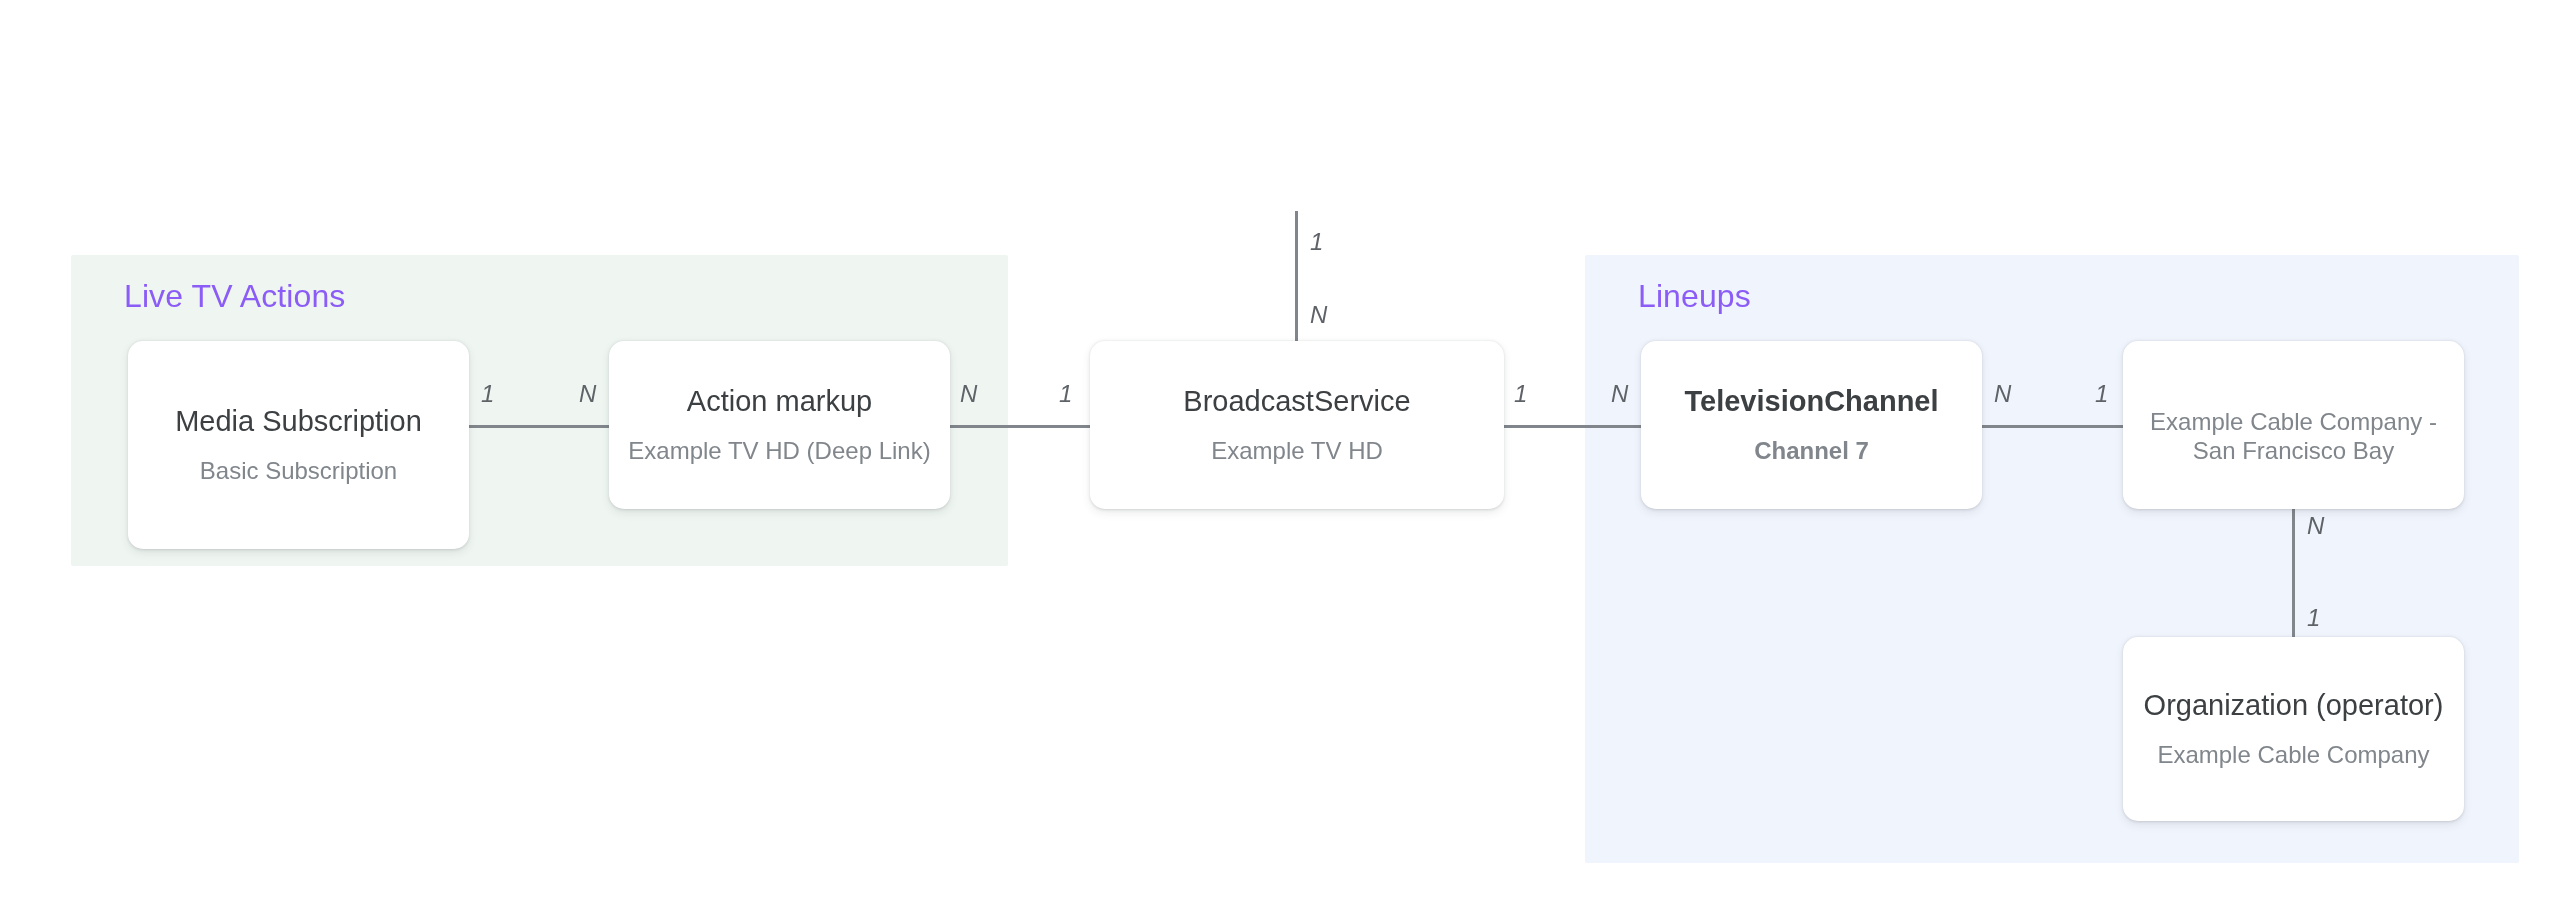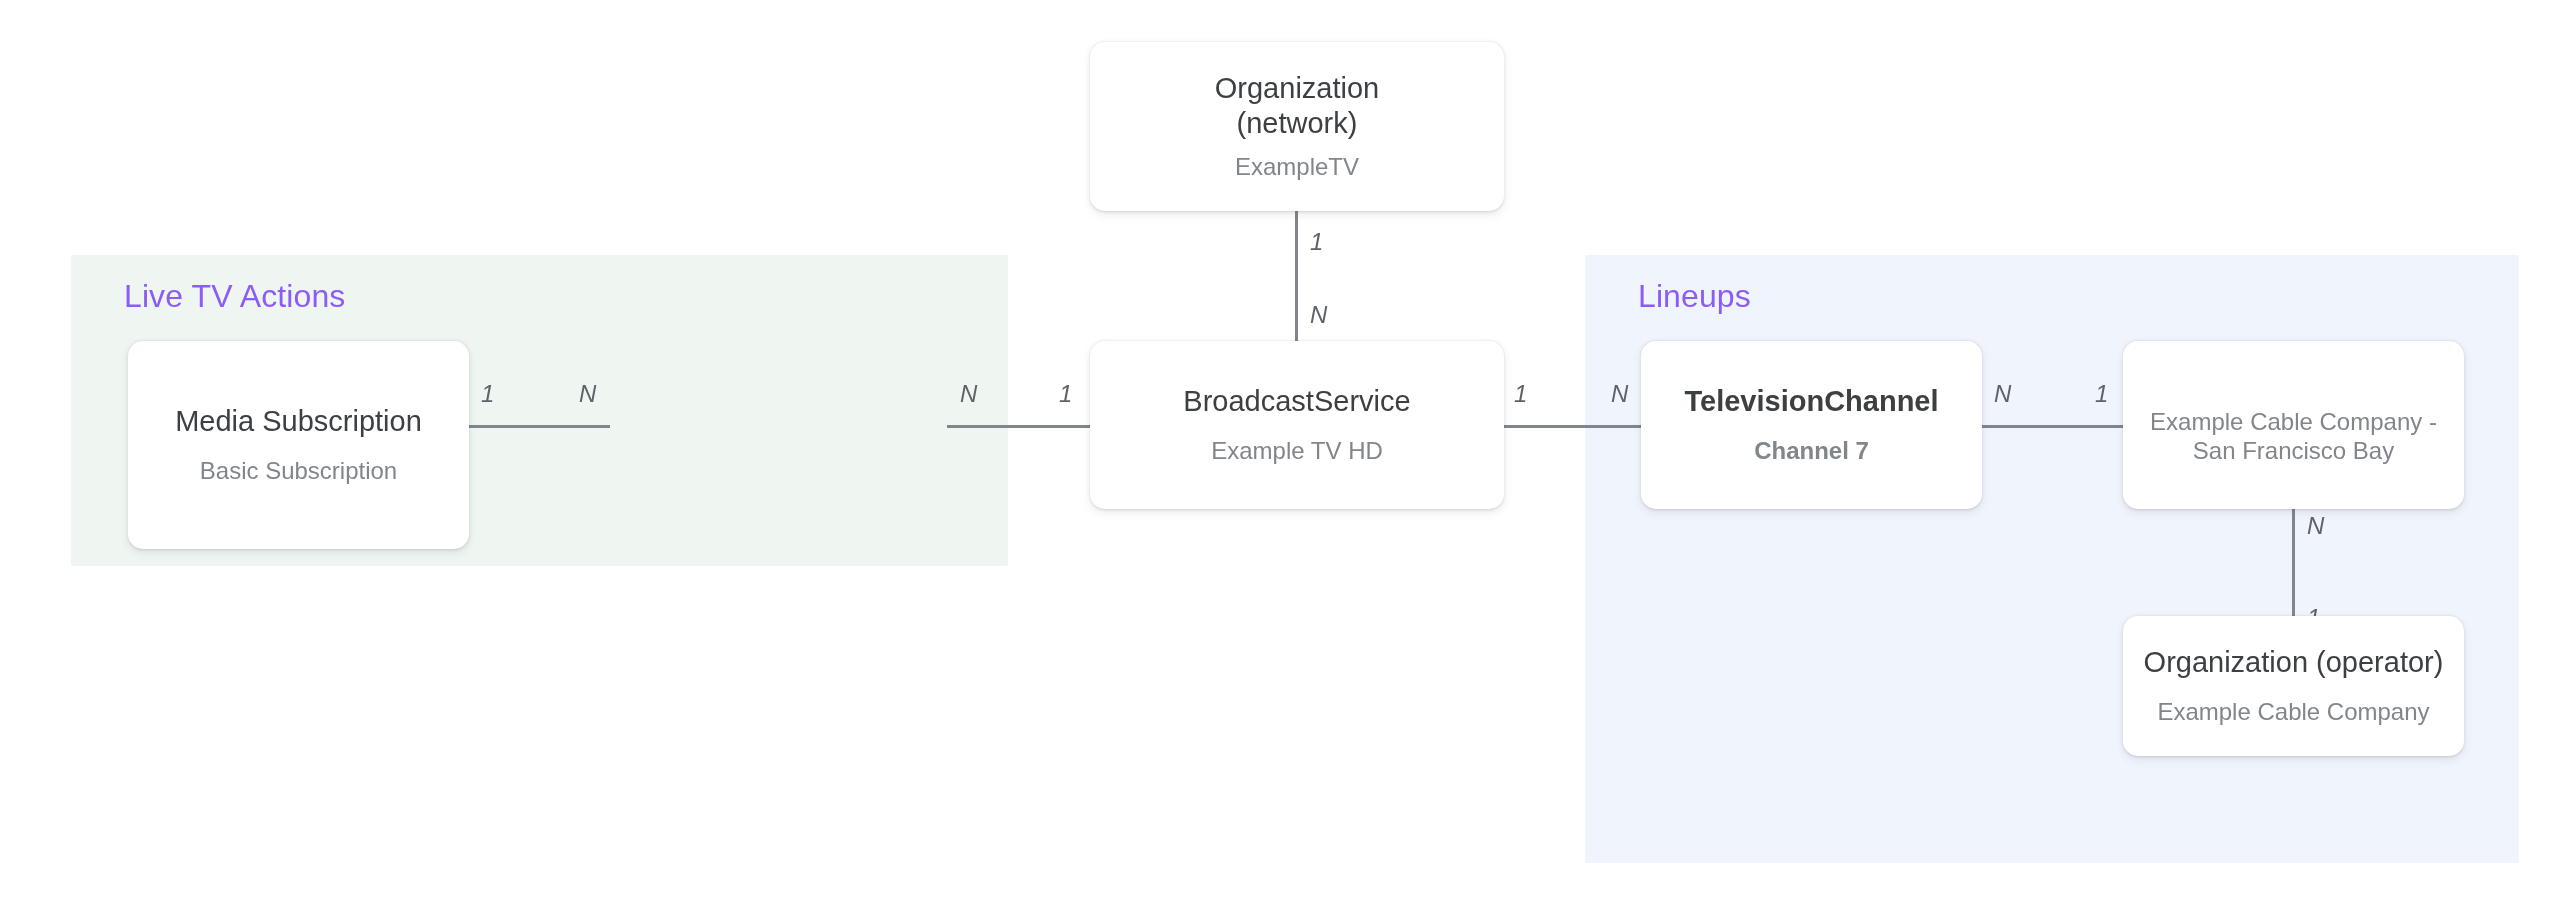--- a/index.html
+++ b/index.html
@@ -101,47 +101,44 @@
   <div class="card-label" style="left:1611px;top:380px;">N</div>
 
   <div class="edge-h" style="left:1980px;top:425px;width:145px;"></div>
   <div class="card-label" style="left:1994px;top:380px;">N</div>
   <div class="card-label" style="left:2095px;top:380px;">1</div>
 
   <div class="edge-v" style="left:2292px;top:507px;height:133px;"></div>
   <div class="card-label" style="left:2307px;top:512px;">N</div>
   <div class="card-label" style="left:2307px;top:604px;">1</div>
 
-  <div class="node" style="left:1090px;top:42px;width:414px;height:169px;">
-    <div class="node-title">
-      <span>Organization</span><br>
-      <span>(network)</span>
-    </div>
-    <div class="node-sub" style="margin-top:12.4px;">ExampleTV</div>
-  </div>
 
   <div class="node" style="left:128px;top:341px;width:341px;height:208px;">
     <div class="node-title">Media Subscription</div>
     <div class="node-sub">Basic Subscription</div>
   </div>
 
+  <div class="node" style="left:609px;top:341px;width:341px;height:168px;">
+    <div class="node-title">Action markup</div>
+    <div class="node-sub">Example TV HD (Deep Link)</div>
+  </div>
 
   <div class="node" style="left:1090px;top:341px;width:414px;height:168px;">
     <div class="node-title">BroadcastService</div>
     <div class="node-sub">Example TV HD</div>
   </div>
 
   <div class="node" style="left:1641px;top:341px;width:341px;height:168px;font-weight:bold;">
     <div class="node-title">TelevisionChannel</div>
     <div class="node-sub">Channel 7</div>
   </div>
 
   <div class="node" style="left:2123px;top:341px;width:341px;height:168px;">
     <div class="node-sub two-line" style="max-width:292px;">Example Cable Company - San Francisco Bay</div>
   </div>
 
-  <div class="node" style="left:2123px;top:616px;width:341px;height:140px;">
+  <div class="node" style="left:2123px;top:637px;width:341px;height:184px;">
     <div class="node-title">Organization (operator)</div>
     <div class="node-sub">Example Cable Company</div>
   </div>
 
 </div>
 
 
 </body></html>

